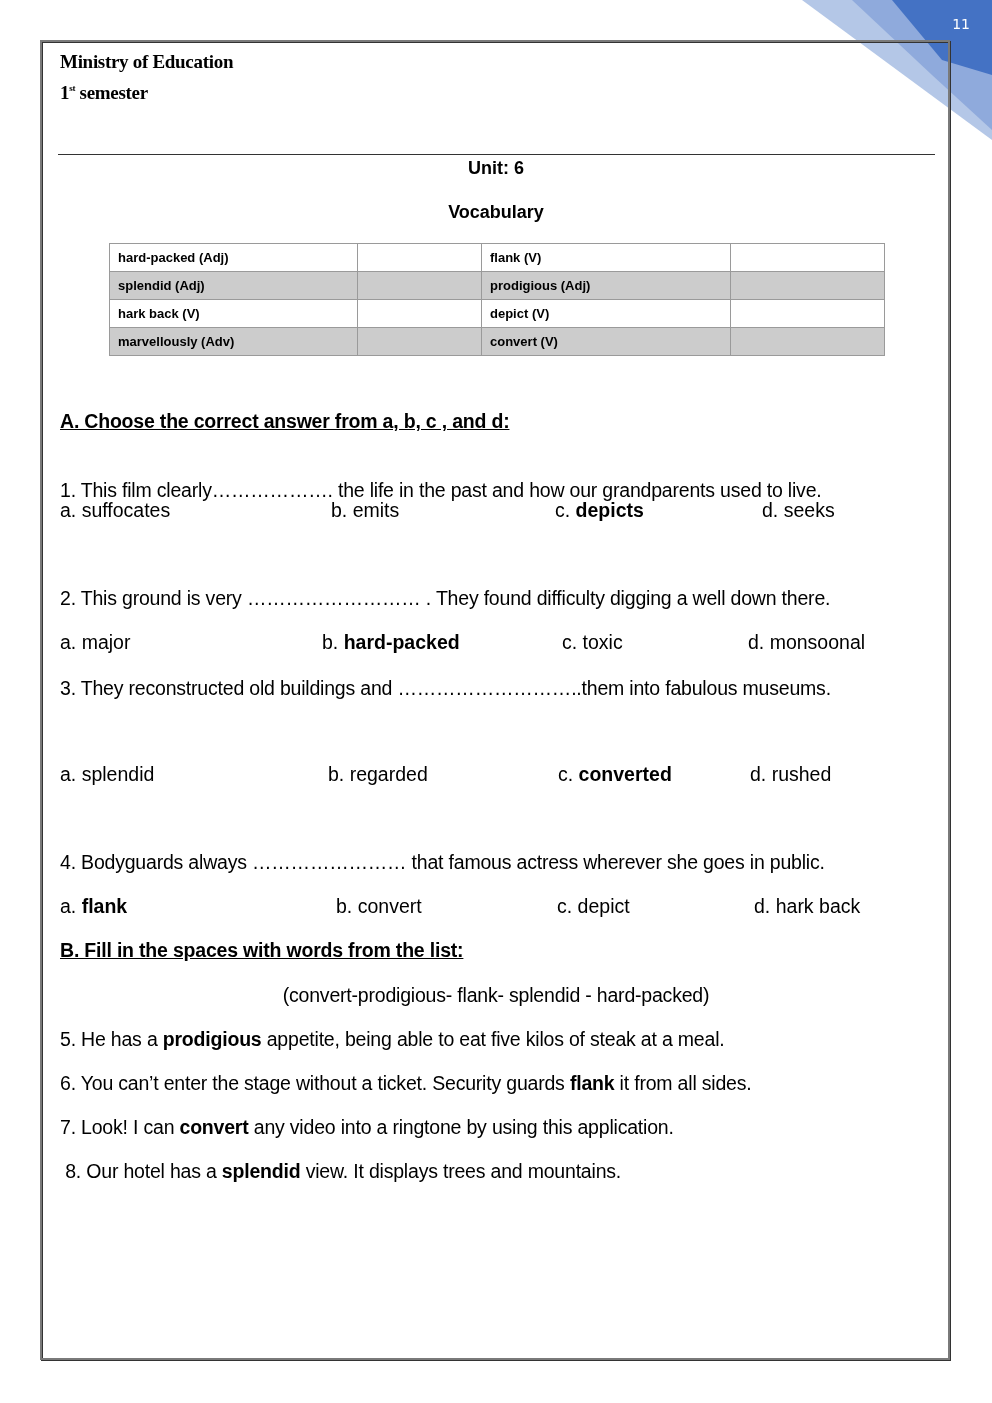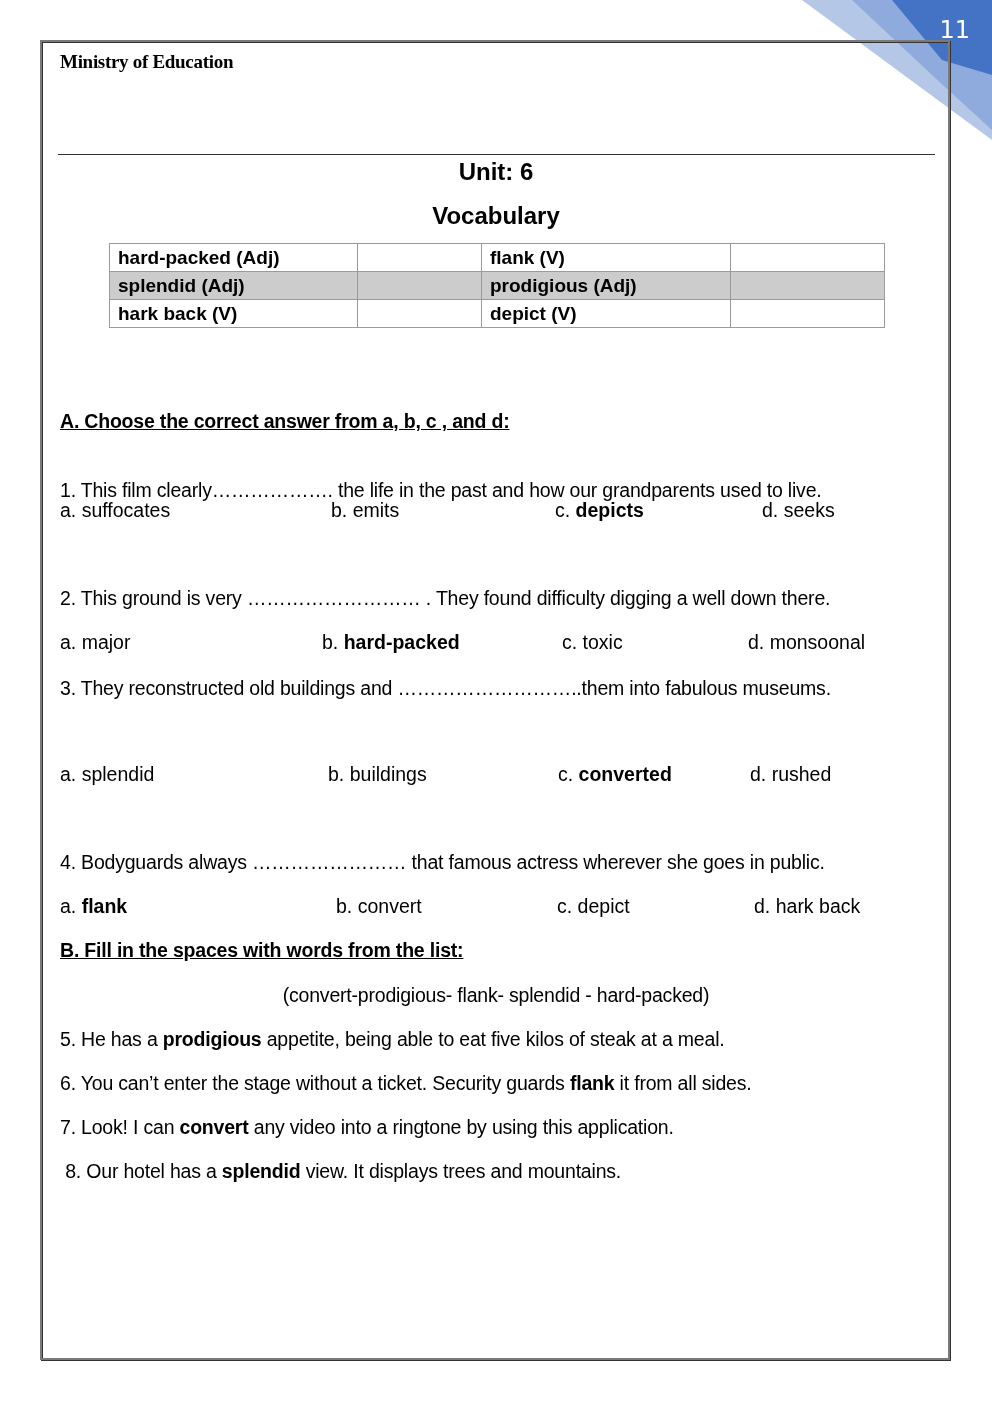--- a/index.html
+++ b/index.html
@@ -4,41 +4,41 @@
 <style>
   html, body { margin: 0; padding: 0; }
   body {
     width: 992px; height: 1403px; position: relative; overflow: hidden;
     background: #ffffff; color: #000;
     font-family: "Liberation Sans", sans-serif;
   }
   .corner { position: absolute; top: 0; right: 0; width: 200px; height: 140px; }
   .page-num {
     position: absolute; top: 16px; right: 22px; color: #ffffff;
-    font-family: "DejaVu Sans", sans-serif; font-size: 24px;
+    font-family: "DejaVu Sans", sans-serif; font-size: 14px;
   }
   .frame {
     position: absolute; left: 40px; top: 40px; width: 910px; height: 1320px;
     border: 2px solid #7a7a7a; box-shadow: inset 1px 1px 0 #333, 1px 1px 0 #333;
     box-sizing: border-box;
   }
   .header {
     position: absolute; left: 60px; top: 49px;
     font-family: Liberation Serif, serif; font-weight: bold; font-size: 19px;
     line-height: 26px; letter-spacing: -0.3px;
   }
   .header sup { font-size: 9px; vertical-align: 8px; }
   .hrule { position: absolute; left: 58px; top: 154px; width: 877px; height: 0; border-top: 1.5px solid #333; }
   .center-title {
     position: absolute; left: 0; width: 992px; text-align: center;
-    font-family: "Liberation Sans", sans-serif; font-weight: bold; font-size: 24px;
+    font-family: "Liberation Sans", sans-serif; font-weight: bold; font-size: 18px;
   }
   table.vocab {
     position: absolute; left: 109px; top: 243px; border-collapse: collapse;
-    font-family: "Liberation Sans", sans-serif; font-weight: bold; font-size: 19px; border-radius: 14px;
+    font-family: "Liberation Sans", sans-serif; font-weight: bold; font-size: 13px; border-radius: 14px;
   }
   table.vocab td {
     border: 1.5px solid #9a9a9a; height: 28px; padding: 0 8px; box-sizing: border-box;
   }
   table.vocab tr.shaded td { background: #cccccc; }
   table.vocab td.c1 { width: 248px; }
   table.vocab td.c2 { width: 124px; }
   table.vocab td.c3 { width: 249px; }
   table.vocab td.c4 { width: 154px; }
   .line {
@@ -56,20 +56,21 @@
   <polygon points="10,0 200,0 200,140" fill="#b4c7e7"></polygon>
   <polygon points="60,0 200,0 200,130 140,75" fill="#8faadc"></polygon>
   <polygon points="100,0 200,0 200,75 150,60" fill="#4472c4"></polygon>
 </svg>
 <div class="page-num">11</div>
 
 <div class="frame"></div>
 
 <div class="header">
   <div>Ministry of Education</div>
+  <div><span>1</span><sup>st</sup><span> semester</span></div>
 </div>
 <div class="hrule"></div>
 
 <div class="center-title" style="top:158px;">Unit: 6</div>
 <div class="center-title" style="top:202px;">Vocabulary</div>
 
 <table class="vocab">
   <tbody>
       <tr>
     <td class="c1">hard-packed (Adj)</td>
@@ -82,40 +83,46 @@
     <td class="c2"></td>
     <td class="c3">prodigious (Adj)</td>
     <td class="c4"></td>
   </tr>
   <tr>
     <td class="c1">hark back (V)</td>
     <td class="c2"></td>
     <td class="c3">depict (V)</td>
     <td class="c4"></td>
   </tr>
+  <tr class="shaded">
+    <td class="c1">marvellously (Adv)</td>
+    <td class="c2"></td>
+    <td class="c3">convert (V)</td>
+    <td class="c4"></td>
+  </tr>
 </tbody>
   </table>
 
 <div class="line section-title" style="top:410px;">A. Choose the correct answer from a, b, c , and d:</div>
 
 <div class="line" style="top:479px;">1. This film clearly………………. the life in the past and how our grandparents used to live.</div>
 <div class="opt" style="left:60px;top:499px;"><span>a. </span><span>suffocates</span></div>
 <div class="opt" style="left:331px;top:499px;"><span>b. </span><span>emits</span></div>
 <div class="opt" style="left:555px;top:499px;"><span>c. </span><b>depicts</b></div>
 <div class="opt" style="left:762px;top:499px;"><span>d. </span><span>seeks</span></div>
 
 <div class="line" style="top:587px;">2. This ground is very ……………………… . They found difficulty digging a well down there.</div>
 <div class="opt" style="left:60px;top:631px;"><span>a. </span><span>major</span></div>
 <div class="opt" style="left:322px;top:631px;"><span>b. </span><b>hard-packed</b></div>
 <div class="opt" style="left:562px;top:631px;"><span>c. </span><span>toxic</span></div>
 <div class="opt" style="left:748px;top:631px;"><span>d. </span><span>monsoonal</span></div>
 
 <div class="line" style="top:677px;">3. They reconstructed old buildings and ………………………..them into fabulous museums.</div>
 <div class="opt" style="left:60px;top:763px;"><span>a. </span><span>splendid</span></div>
-<div class="opt" style="left:328px;top:763px;"><span>b. </span><span>buildings</span></div>
+<div class="opt" style="left:328px;top:763px;"><span>b. </span><span>regarded</span></div>
 <div class="opt" style="left:558px;top:763px;"><span>c. </span><b>converted</b></div>
 <div class="opt" style="left:750px;top:763px;"><span>d. </span><span>rushed</span></div>
 
 <div class="line" style="top:851px;">4. Bodyguards always …………………… that famous actress wherever she goes in public.</div>
 <div class="opt" style="left:60px;top:895px;"><span>a. </span><b>flank</b></div>
 <div class="opt" style="left:336px;top:895px;"><span>b. </span><span>convert</span></div>
 <div class="opt" style="left:557px;top:895px;"><span>c. </span><span>depict</span></div>
 <div class="opt" style="left:754px;top:895px;"><span>d. </span><span>hark back</span></div>
 
 <div class="line section-title" style="top:939px;">B. Fill in the spaces with words from the list:</div>

